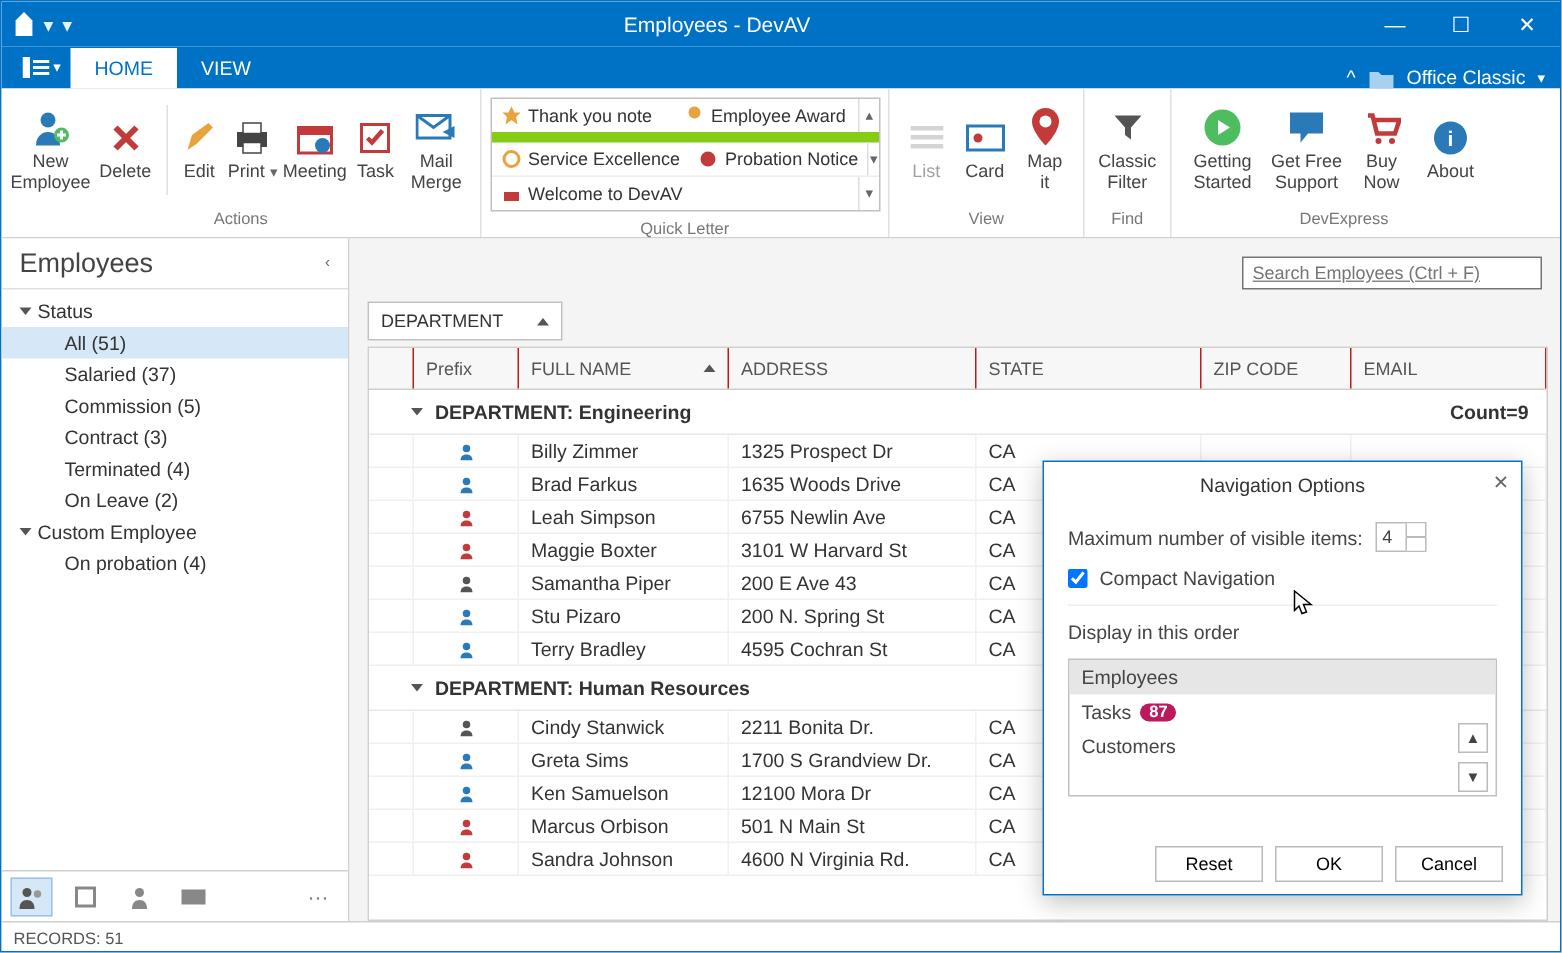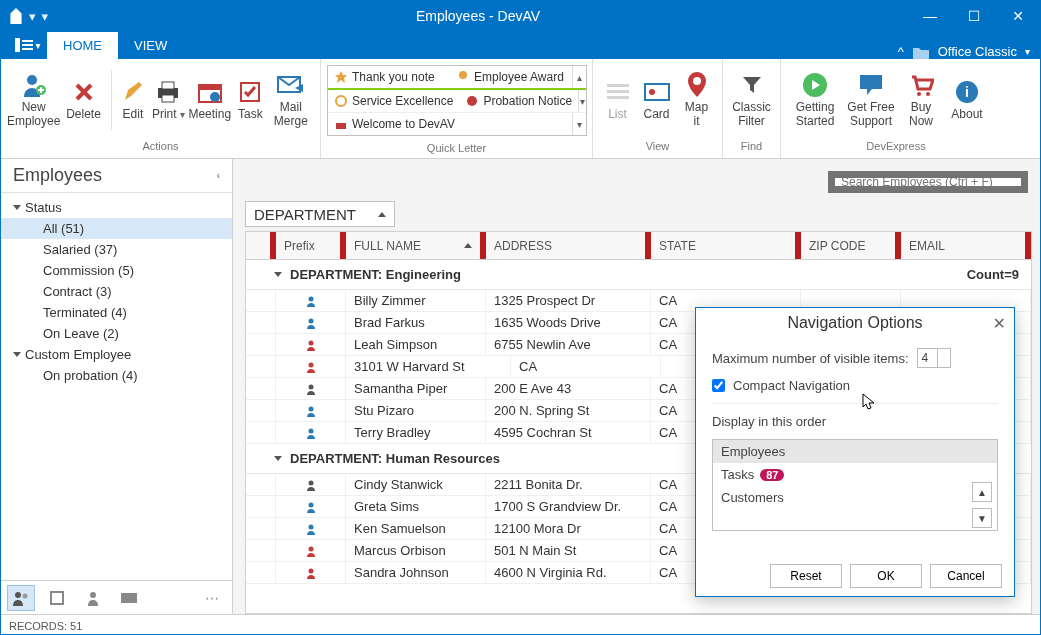--- a/index.html
+++ b/index.html
@@ -45,47 +45,47 @@
 .sb-group { padding: 3px 12px; display: flex; align-items: center; gap: 4px; cursor: pointer; }
 .sb-item { padding: 3px 12px 3px 42px; cursor: pointer; }
 .sb-item.selected { background: #d6e8f7; }
 .sb-footer { height: 34px; border-top: 1px solid #d0d0d0; display: flex; align-items: center; padding: 0 6px; gap: 8px; }
 .sb-fbtn { width: 28px; height: 26px; display: flex; align-items: center; justify-content: center; cursor: pointer; }
 .sb-fbtn.sel { background: #d6e8f7; border: 1px solid #9cc3e4; }
 
 
 .content { flex: 1; display: flex; flex-direction: column; background: #f4f4f4; padding: 8px 4px 0 8px; position: relative; }
 .searchbar { display: flex; justify-content: flex-end; padding: 4px 8px; }
-.search-input { width: 200px; height: 22px; border: 7px solid #737373; padding: 2px 6px; font-size: 12px; color: #888; text-decoration: underline; }
-.groupby { height: 26px; border: 1px solid #c0c0c0; background: #fff; display: inline-flex; align-items: center; padding: 0 8px; font-size: 15px; margin: 4px 0 4px 4px; gap: 22px; cursor: pointer; width: fit-content; }
+.search-input { width: 200px; height: 22px; border: 1px solid #737373; padding: 2px 6px; font-size: 12px; color: #888; text-decoration: underline; }
+.groupby { height: 26px; border: 1px solid #c0c0c0; background: #fff; display: inline-flex; align-items: center; padding: 0 8px; font-size: 12px; margin: 4px 0 4px 4px; gap: 22px; cursor: pointer; width: fit-content; }
 
 
 .grid { flex: 1; background: #fff; border: 1px solid #d0d0d0; margin: 0 4px; overflow: hidden; display: flex; flex-direction: column; }
 .grid-head { display: flex; height: 28px; background: #f7f7f7; border-bottom: 1px solid #d0d0d0; font-size: 12px; color: #555; }
-.grid-head > div { border-right: 6px solid #b91c1c; display: flex; align-items: center; padding: 0 8px; }
+.grid-head > div { border-right: 1px solid #b91c1c; display: flex; align-items: center; padding: 0 8px; }
 .col-sp { width: 30px; }
 .col-prefix { width: 70px; }
 .col-name { width: 140px; justify-content: space-between; }
 .col-addr { width: 165px; }
 .col-state { width: 150px; }
 .col-zip { width: 100px; }
 .col-email { flex: 1; }
 .grid-body { flex: 1; overflow-y: auto; font-size: 13px; }
 .grp-row { display: flex; align-items: center; height: 30px; font-weight: 600; border-bottom: 1px solid #e8e8e8; padding-left: 28px; text-align: center; }
 .grp-row .cnt { margin-left: auto; padding-right: 12px; }
 .row { display: flex; height: 22px; align-items: center; border-bottom: 1px solid #f0f0f0; }
 .row > div { border-right: 1px solid #f0f0f0; height: 100%; display: flex; align-items: center; padding: 0 8px; overflow: hidden; white-space: nowrap; }
 .person-ic { width: 12px; height: 12px; }
 
 
 .statusbar { height: 22px; background: #fff; border-top: 1px solid #d0d0d0; display: flex; align-items: center; padding: 0 8px; font-size: 11px; color: #555; }
 
 
 .dialog { position: absolute; left: 695px; top: 307px; width: 320px; height: 290px; background: #fff; border: 1px solid #0072c6; box-shadow: 0 4px 16px rgba(0,0,0,.25); display: flex; flex-direction: column; z-index: 100; }
-.dlg-title { height: 30px; display: flex; align-items: center; justify-content: center; font-size: 16px; color: #333; position: relative; }
+.dlg-title { height: 30px; display: flex; align-items: center; justify-content: center; font-size: 13px; color: #333; position: relative; }
 .dlg-close { position: absolute; right: 8px; top: 6px; cursor: pointer; color: #666; }
 .dlg-body { flex: 1; padding: 10px 16px; font-size: 13px; color: #444; }
 .dlg-row { display: flex; align-items: center; gap: 8px; margin-bottom: 10px; }
 .spinner { width: 34px; height: 20px; border: 1px solid #bbb; display: flex; align-items: center; padding-left: 4px; font-size: 12px; position: relative; }
 .spinner::after { content: ''; position: absolute; right: 0; top: 0; bottom: 0; width: 12px; border-left: 1px solid #bbb; background: linear-gradient(#fff 48%, #bbb 48% 52%, #fff 52%); }
 .dlg-list { border: 1px solid #c0c0c0; height: 92px; margin-top: 4px; }
 .dlg-li { padding: 4px 8px; display: flex; align-items: center; gap: 6px; }
 .dlg-li.sel { background: #e6e6e6; }
 .badge { background: #be185d; color: #fff; border-radius: 8px; padding: 0 6px; font-size: 11px; font-weight: 600; }
 .dlg-updown { display: flex; flex-direction: column; gap: 6px; position: absolute; right: 22px; top: 144px; }
@@ -229,21 +229,21 @@
           <div class="ql-item">
               <svg class="ql-glyph" viewBox="0 0 14 14">
                 <circle cx="7" cy="5" r="4" fill="#e8a33d"></circle>
               </svg>
               <span>Employee Award</span>
             </div>
           <div style="width:14px;border-left:1px solid #ddd;display:flex;align-items:center;justify-content:center">
               <span class="chev">▴</span>
             </div>
         </div>
-        <div class="ql-row" style="border-top:2px solid #84cc16">
+        <div class="ql-row" style="border-top:7px solid #84cc16">
           <div class="ql-item">
               <svg class="ql-glyph" viewBox="0 0 14 14">
                 <circle cx="7" cy="7" r="5" fill="none" stroke="#e8a33d" stroke-width="2"></circle>
               </svg>
               <span>Service Excellence</span>
             </div>
           <div class="ql-item">
               <svg class="ql-glyph" viewBox="0 0 14 14">
                 <circle cx="7" cy="7" r="5" fill="#c23a3a"></circle>
               </svg>
@@ -488,20 +488,21 @@
             <div class="col-email"></div>
           </div>
           <div class="row">
             <div class="col-sp"></div>
             <div class="col-prefix" style="justify-content:center">
               <svg class="person-ic" viewBox="0 0 12 12">
                 <circle cx="6" cy="4" r="2.5" fill="#c23a3a"></circle>
                 <path d="M2 12c0-3 2-4 4-4s4 1 4 4z" fill="#c23a3a"></path>
               </svg>
             </div>
+            <div class="col-name">Maggie Boxter</div>
             <div class="col-addr">3101 W Harvard St</div>
             <div class="col-state">CA</div>
             <div class="col-zip"></div>
             <div class="col-email"></div>
           </div>
           <div class="row">
             <div class="col-sp"></div>
             <div class="col-prefix" style="justify-content:center">
               <svg class="person-ic" viewBox="0 0 12 12">
                 <circle cx="6" cy="4" r="2.5" fill="#555"></circle>

